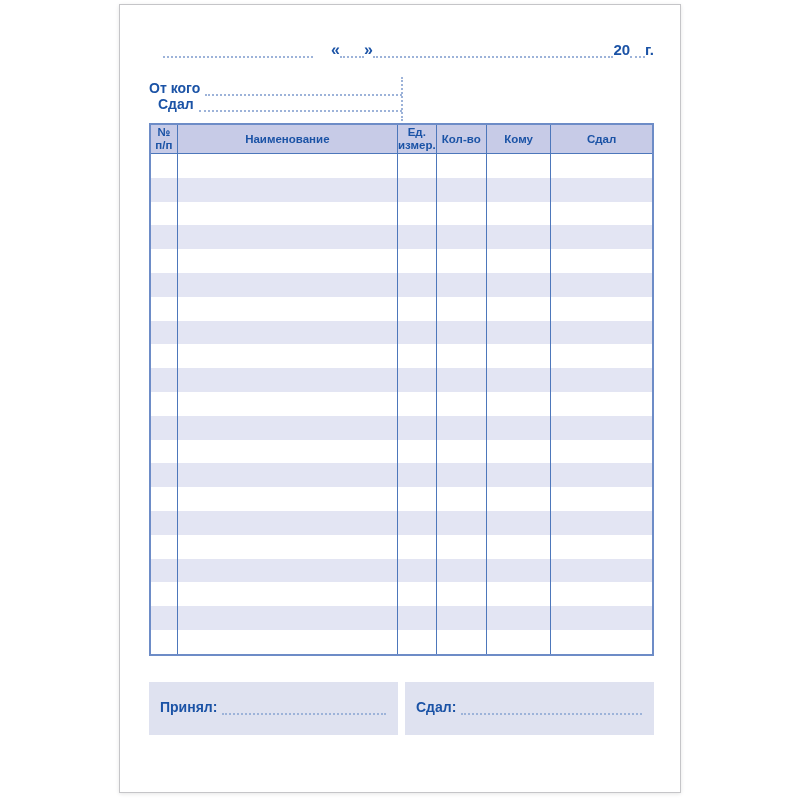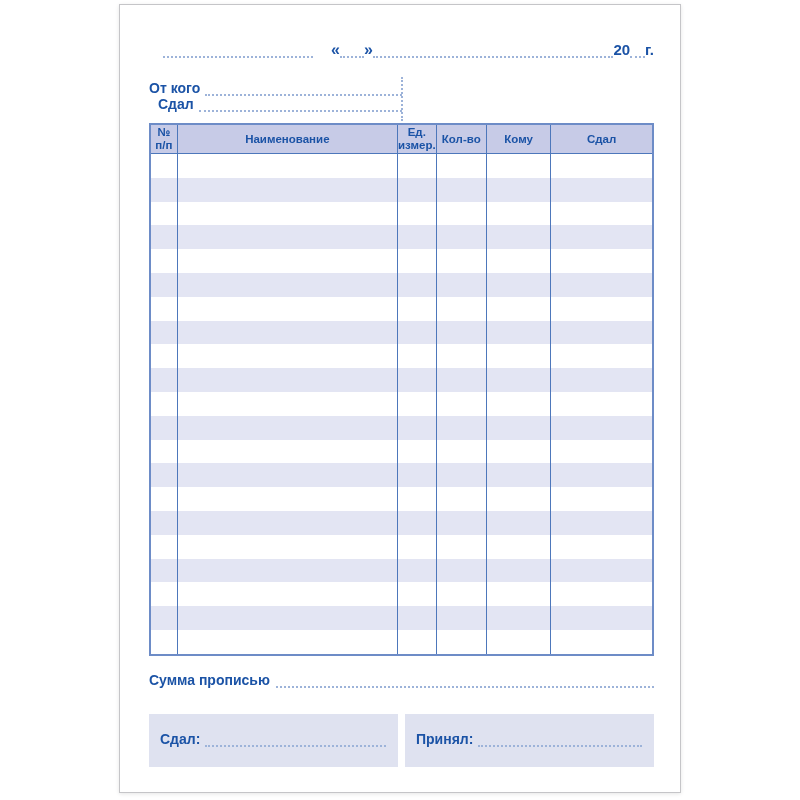--- a/index.html
+++ b/index.html
@@ -336,29 +336,25 @@
           <div class="t-cell" style="width: 5.32544%;"></div>
           <div class="t-cell" style="width: 43.9842%;"></div>
           <div class="t-cell" style="width: 7.69231%;"></div>
           <div class="t-cell" style="width: 10.0592%;"></div>
           <div class="t-cell" style="width: 12.8205%;"></div>
           <div class="t-cell" style="width: 20.1183%;"></div>
         </div>
       </div>
   </div>
 
-  <div class="sum-row">
-    <span class="sum-label">Сумма прописью</span>
-    <span class="fill"></span>
-  </div>
 
   <div class="sign-row">
+    <div class="sign-box">
+      <span class="sign-label">Принял:</span>
+      <span class="fill"></span>
+    </div>
     <div class="sign-box">
       <span class="sign-label">Сдал:</span>
       <span class="fill"></span>
     </div>
-    <div class="sign-box">
-      <span class="sign-label">Принял:</span>
-      <span class="fill"></span>
-    </div>
   </div>
 
 </div>
 
 </body></html>

